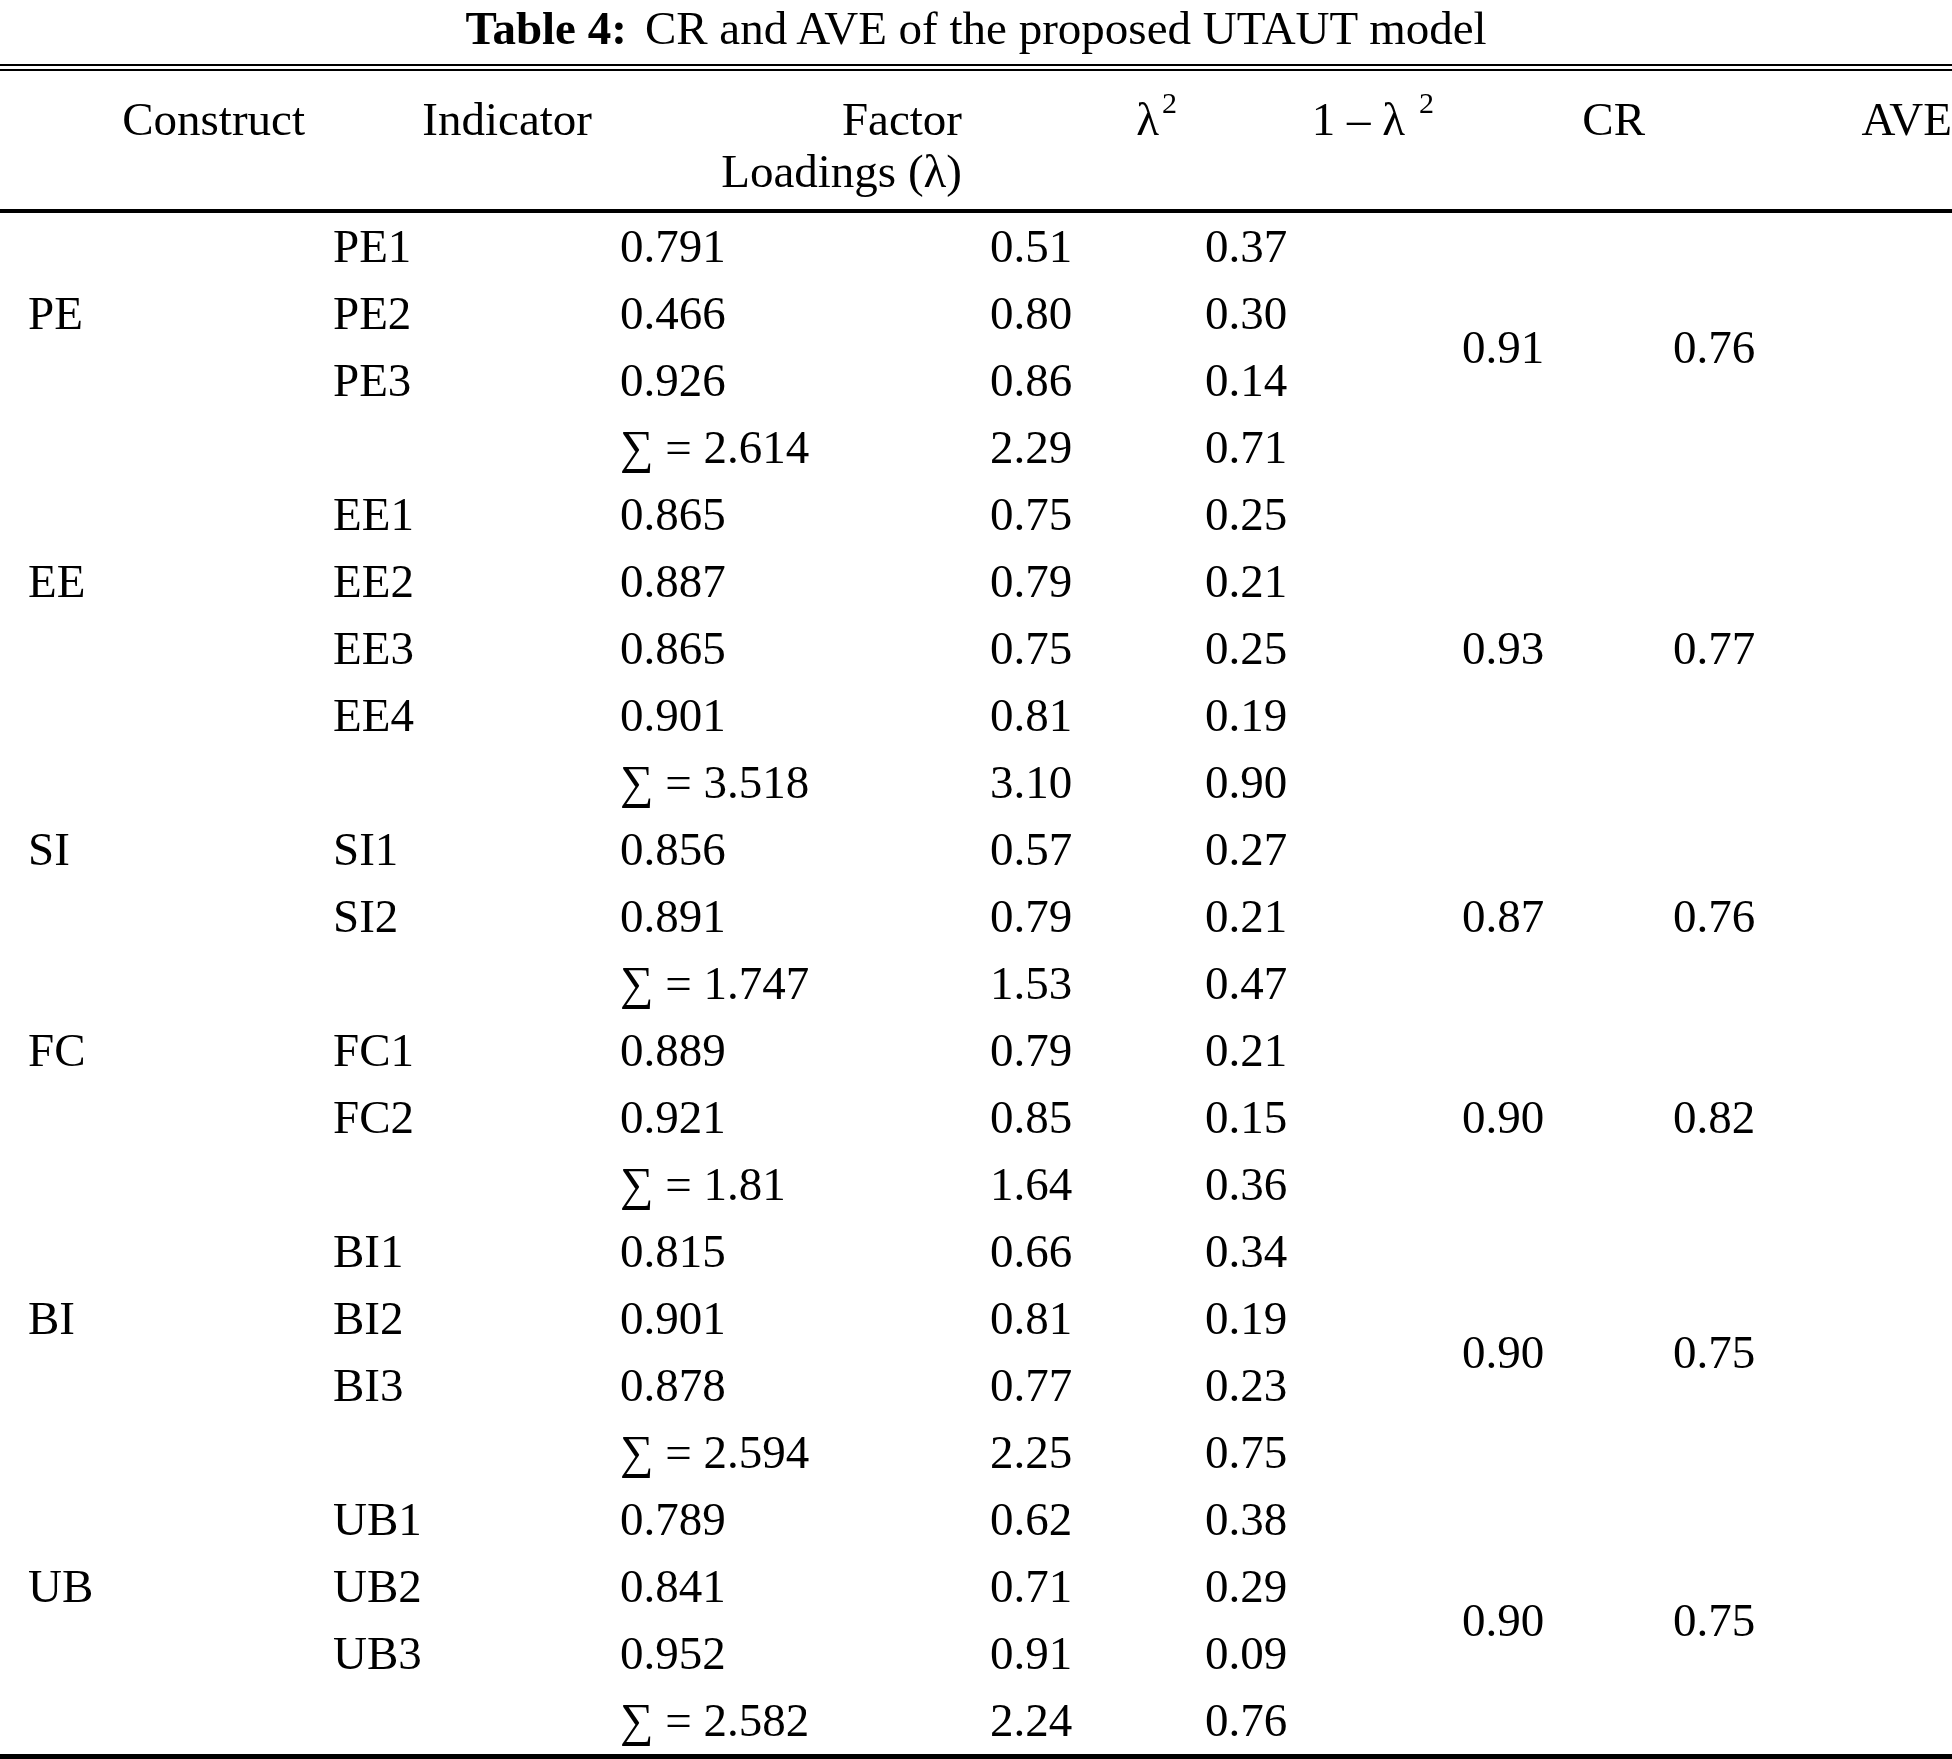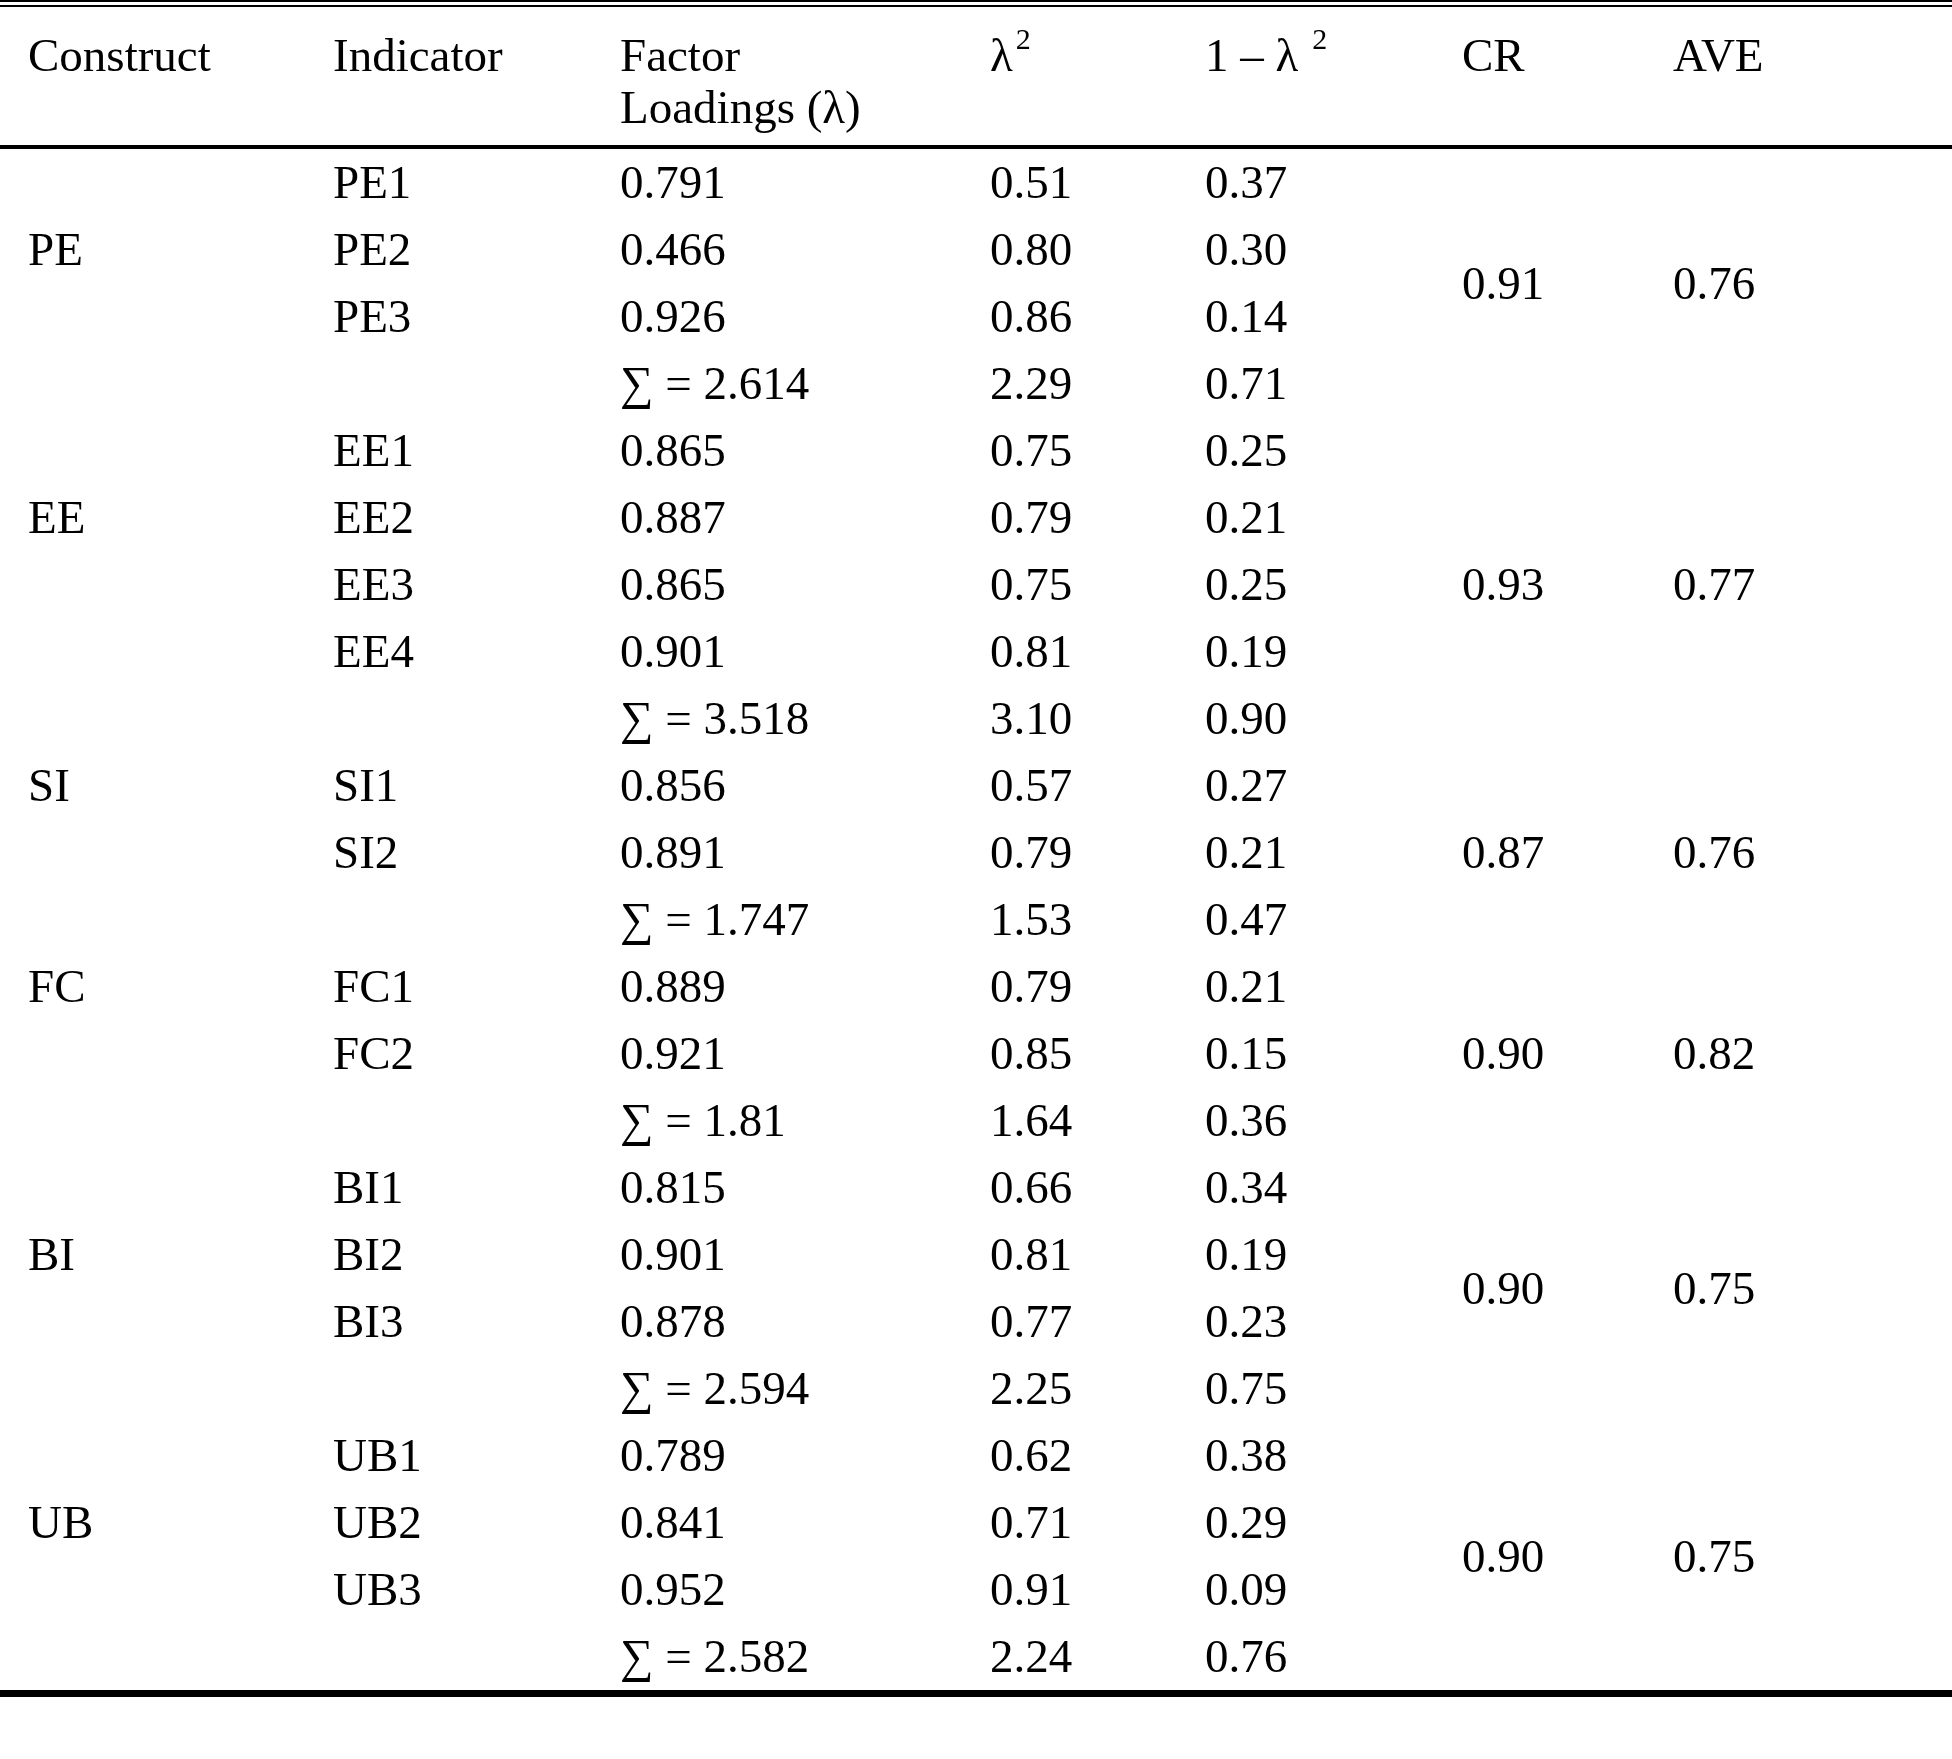--- a/index.html
+++ b/index.html
@@ -33,21 +33,21 @@
   col.col-construct { width: 305px; }
   col.col-indicator { width: 287px; }
   col.col-factor    { width: 370px; }
   col.col-l2        { width: 215px; }
   col.col-oml       { width: 257px; }
   col.col-cr        { width: 211px; }
   col.col-ave       { width: 307px; }
 
   thead th {
     font-weight: 400;
-    text-align: left;
+    text-align: right;
     vertical-align: top;
     padding: 22px 0 12px 28px;
     line-height: 52px;
     border-bottom: 4px solid #000;
     white-space: nowrap;
   }
   thead sup {
     font-size: 30px;
     line-height: 0;
     vertical-align: 22px;
@@ -62,20 +62,23 @@
     line-height: 1;
     white-space: nowrap;
   }
   td.c-cr, td.c-ave { vertical-align: middle; }
 </style>
 </head>
 <body>
 
 <div class="page">
 
+  <div class="table-title">
+    <span class="title-label">Table 4:</span><span class="title-text">CR and AVE of the proposed UTAUT model</span>
+  </div>
 
   <table class="data-table">
     <colgroup>
       <col class="col-construct">
         <col class="col-indicator">
         <col class="col-factor">
       <col class="col-l2">
         <col class="col-oml">
         <col class="col-cr">
         <col class="col-ave">

